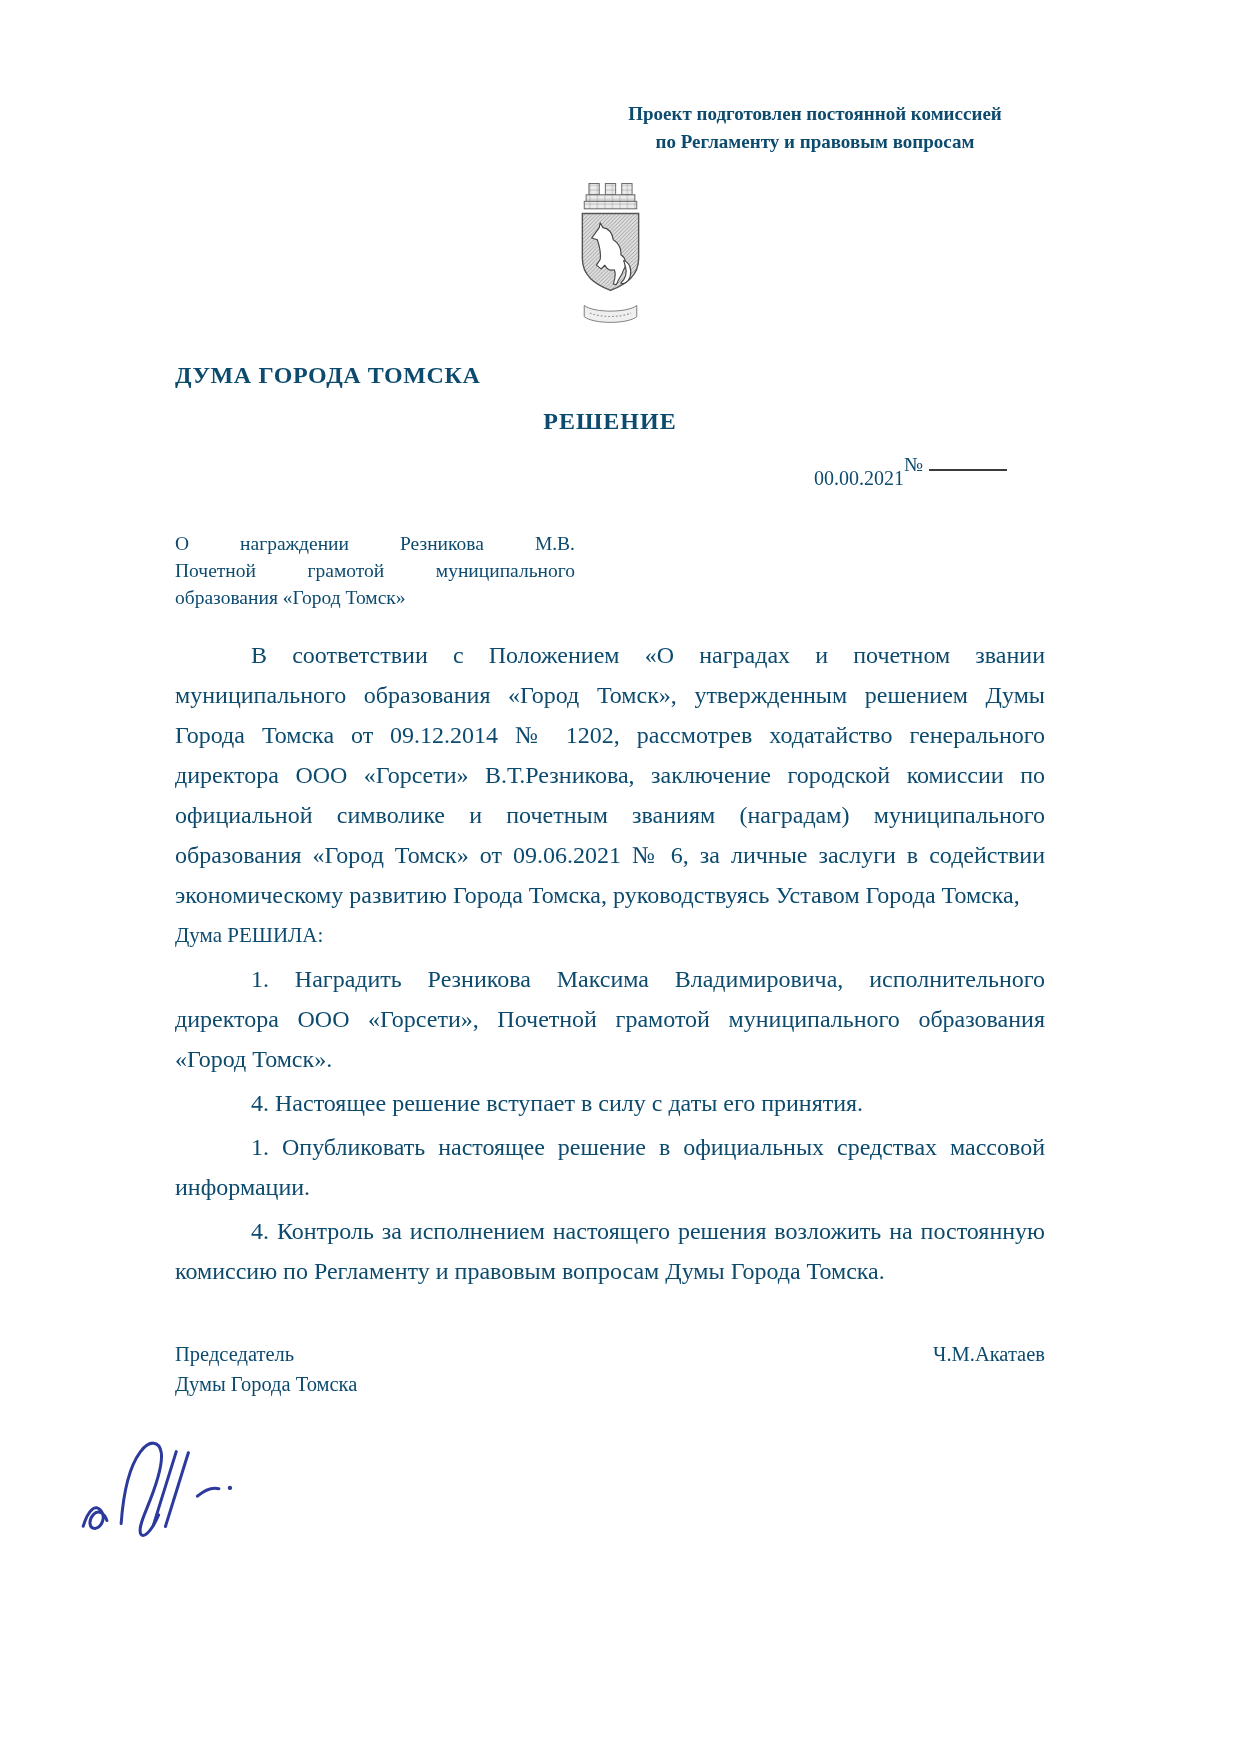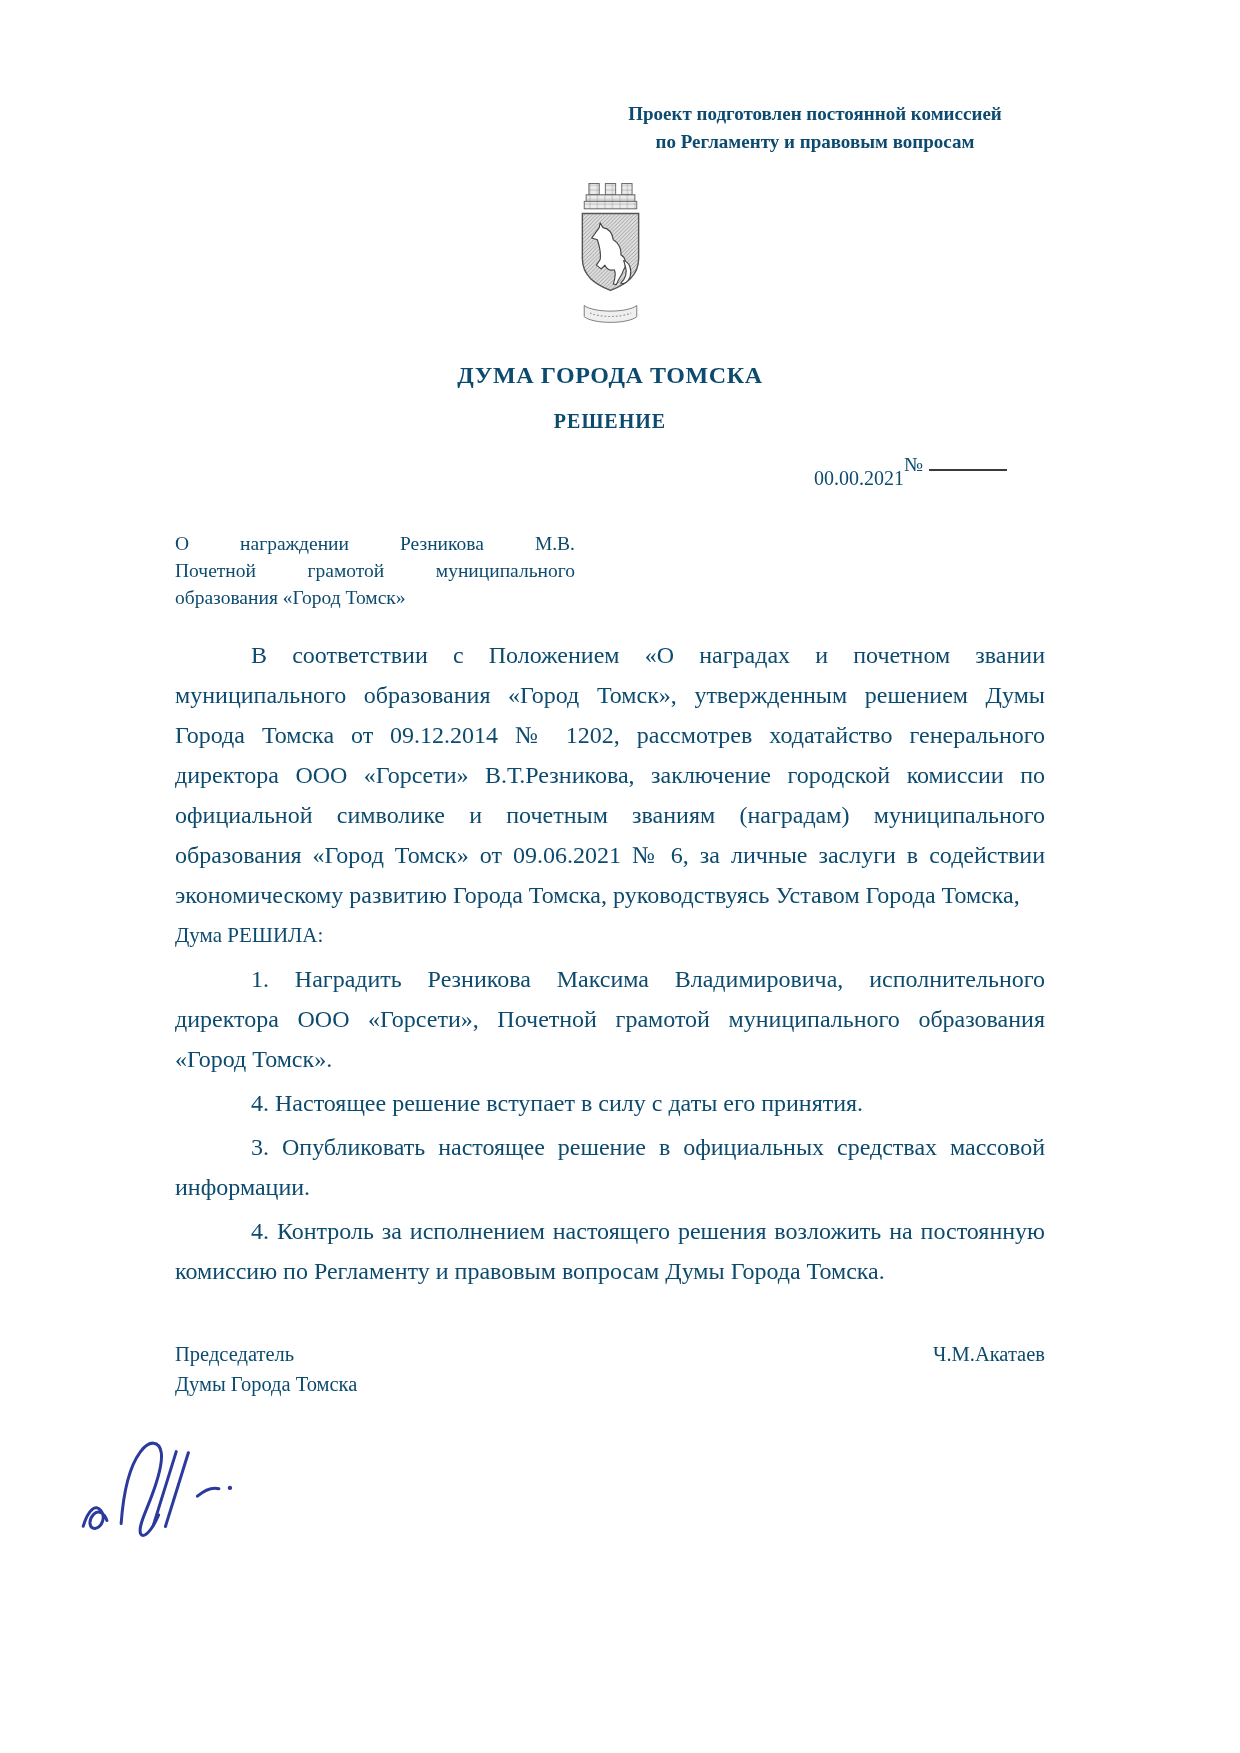--- a/index.html
+++ b/index.html
@@ -19,26 +19,26 @@
     text-align:center;font-weight:bold;
     font-size:19px;line-height:28px;
   }
 
   
   .emblem-wrap{margin:20px auto 0;width:95px;height:152px;}
   .emblem-wrap svg{display:block;}
 
   
   .org-title{
-    margin-top:32px;text-align:center;font-weight:bold;
+    margin-top:32px;text-align:left;font-weight:bold;
     font-size:24px;line-height:30px;letter-spacing:0.6px;
   }
   .doc-type{
     margin-top:16px;text-align:center;font-weight:bold;
-    font-size:20px;line-height:30px;letter-spacing:1px;
+    font-size:24px;line-height:30px;letter-spacing:1px;
   }
 
   
   .meta-row{
     margin-top:28px;display:flex;justify-content:flex-end;
     align-items:flex-start;font-size:20px;line-height:28px;
   }
   .number{position:relative;top:-14px;margin-right:38px;font-size:20px;}
   .number-blank{
     display:inline-block;width:78px;height:18px;margin-left:6px;
@@ -134,21 +134,21 @@
       <div class="subject-line just">Почетной грамотой муниципального</div>
       <div class="subject-line">образования «Город Томск»</div>
     </div>
 
     <p class="body-par">В соответствии с Положением «О наградах и почетном звании муниципального образования «Город Томск», утвержденным решением Думы Города Томска от 09.12.2014 № 1202, рассмотрев ходатайство генерального директора ООО «Горсети» В.Т.Резникова, заключение городской комиссии по официальной символике и почетным званиям (наградам) муниципального образования «Город Томск» от 09.06.2021 № 6, за личные заслуги в содействии экономическому развитию Города Томска, руководствуясь Уставом Города Томска,</p>
 
     <div class="resolved">Дума РЕШИЛА:</div>
 
     <p class="body-par item">1. Наградить Резникова Максима Владимировича, исполнительного директора ООО «Горсети», Почетной грамотой муниципального образования «Город Томск».</p>
     <p class="body-par item">4. Настоящее решение вступает в силу с даты его принятия.</p>
-    <p class="body-par item">3. Опубликовать настоящее решение в официальных средствах массовой информации.</p>
+    <p class="body-par item">1. Опубликовать настоящее решение в официальных средствах массовой информации.</p>
     <p class="body-par item">4. Контроль за исполнением настоящего решения возложить на постоянную комиссию по Регламенту и правовым вопросам Думы Города Томска.</p>
 
     <div class="sign-row">
       <div class="sign-left">
         <div>Председатель</div>
         <div>Думы Города Томска</div>
       </div>
       <div class="sign-right">Ч.М.Акатаев</div>
     </div>
 

